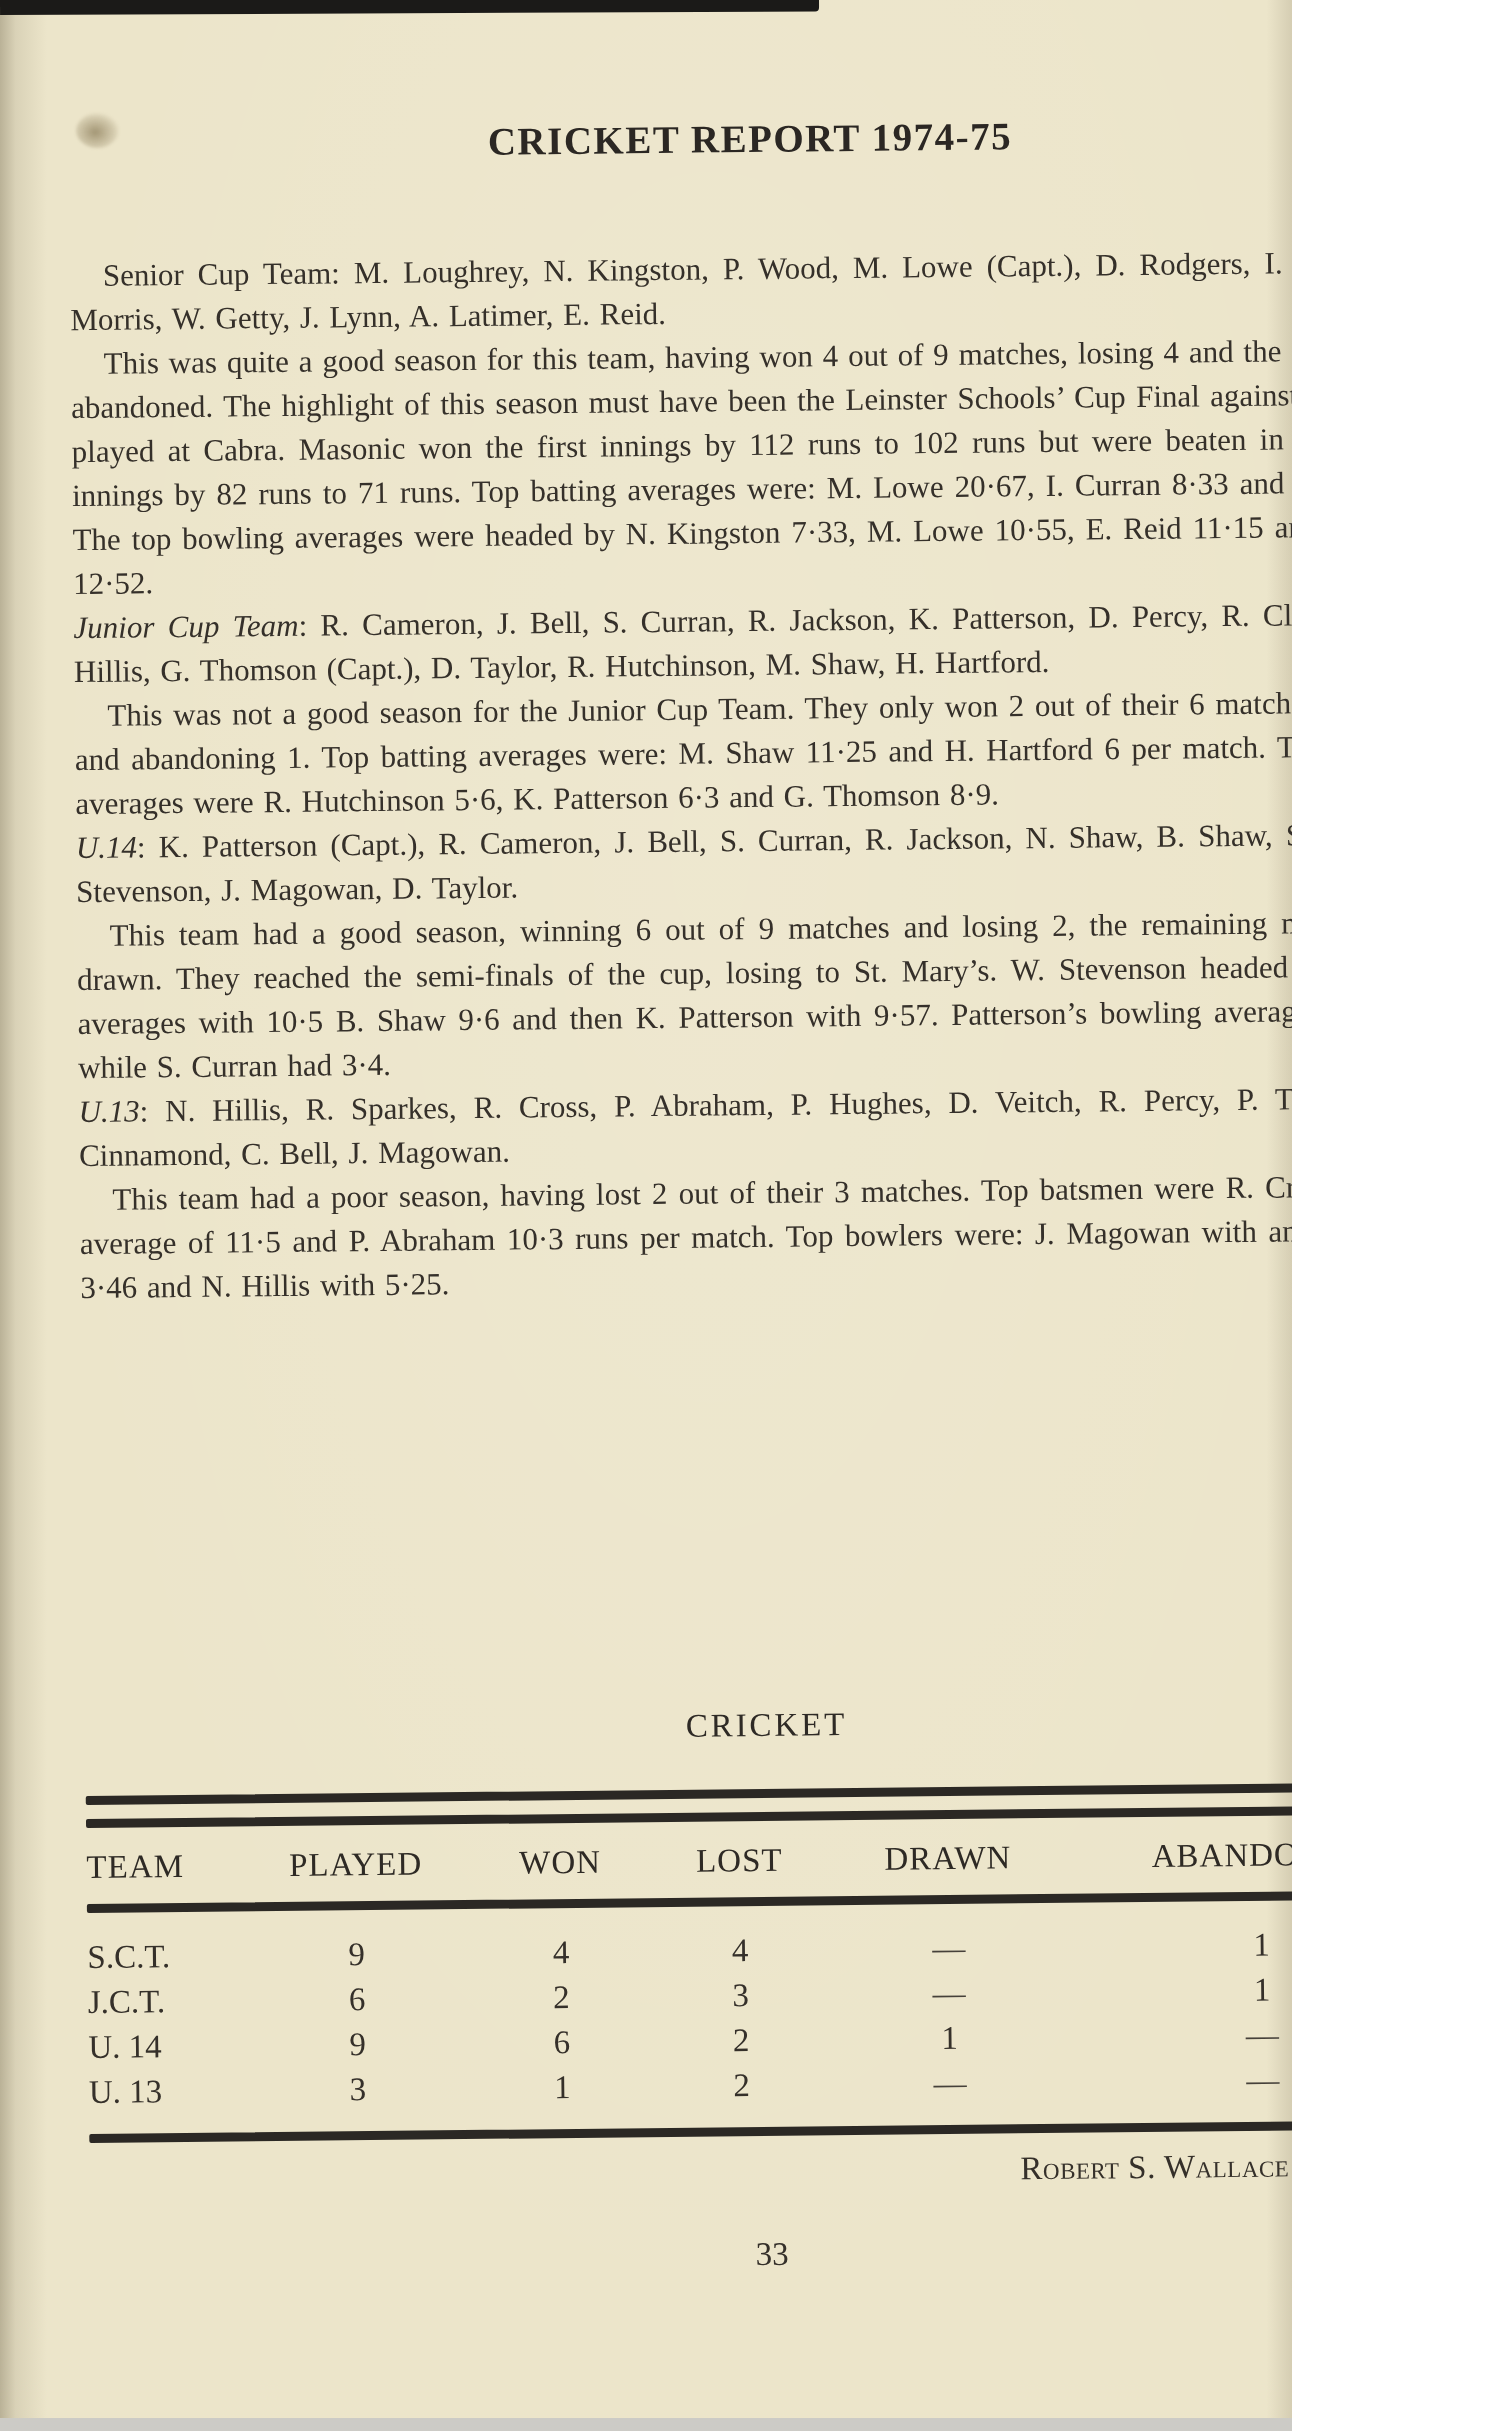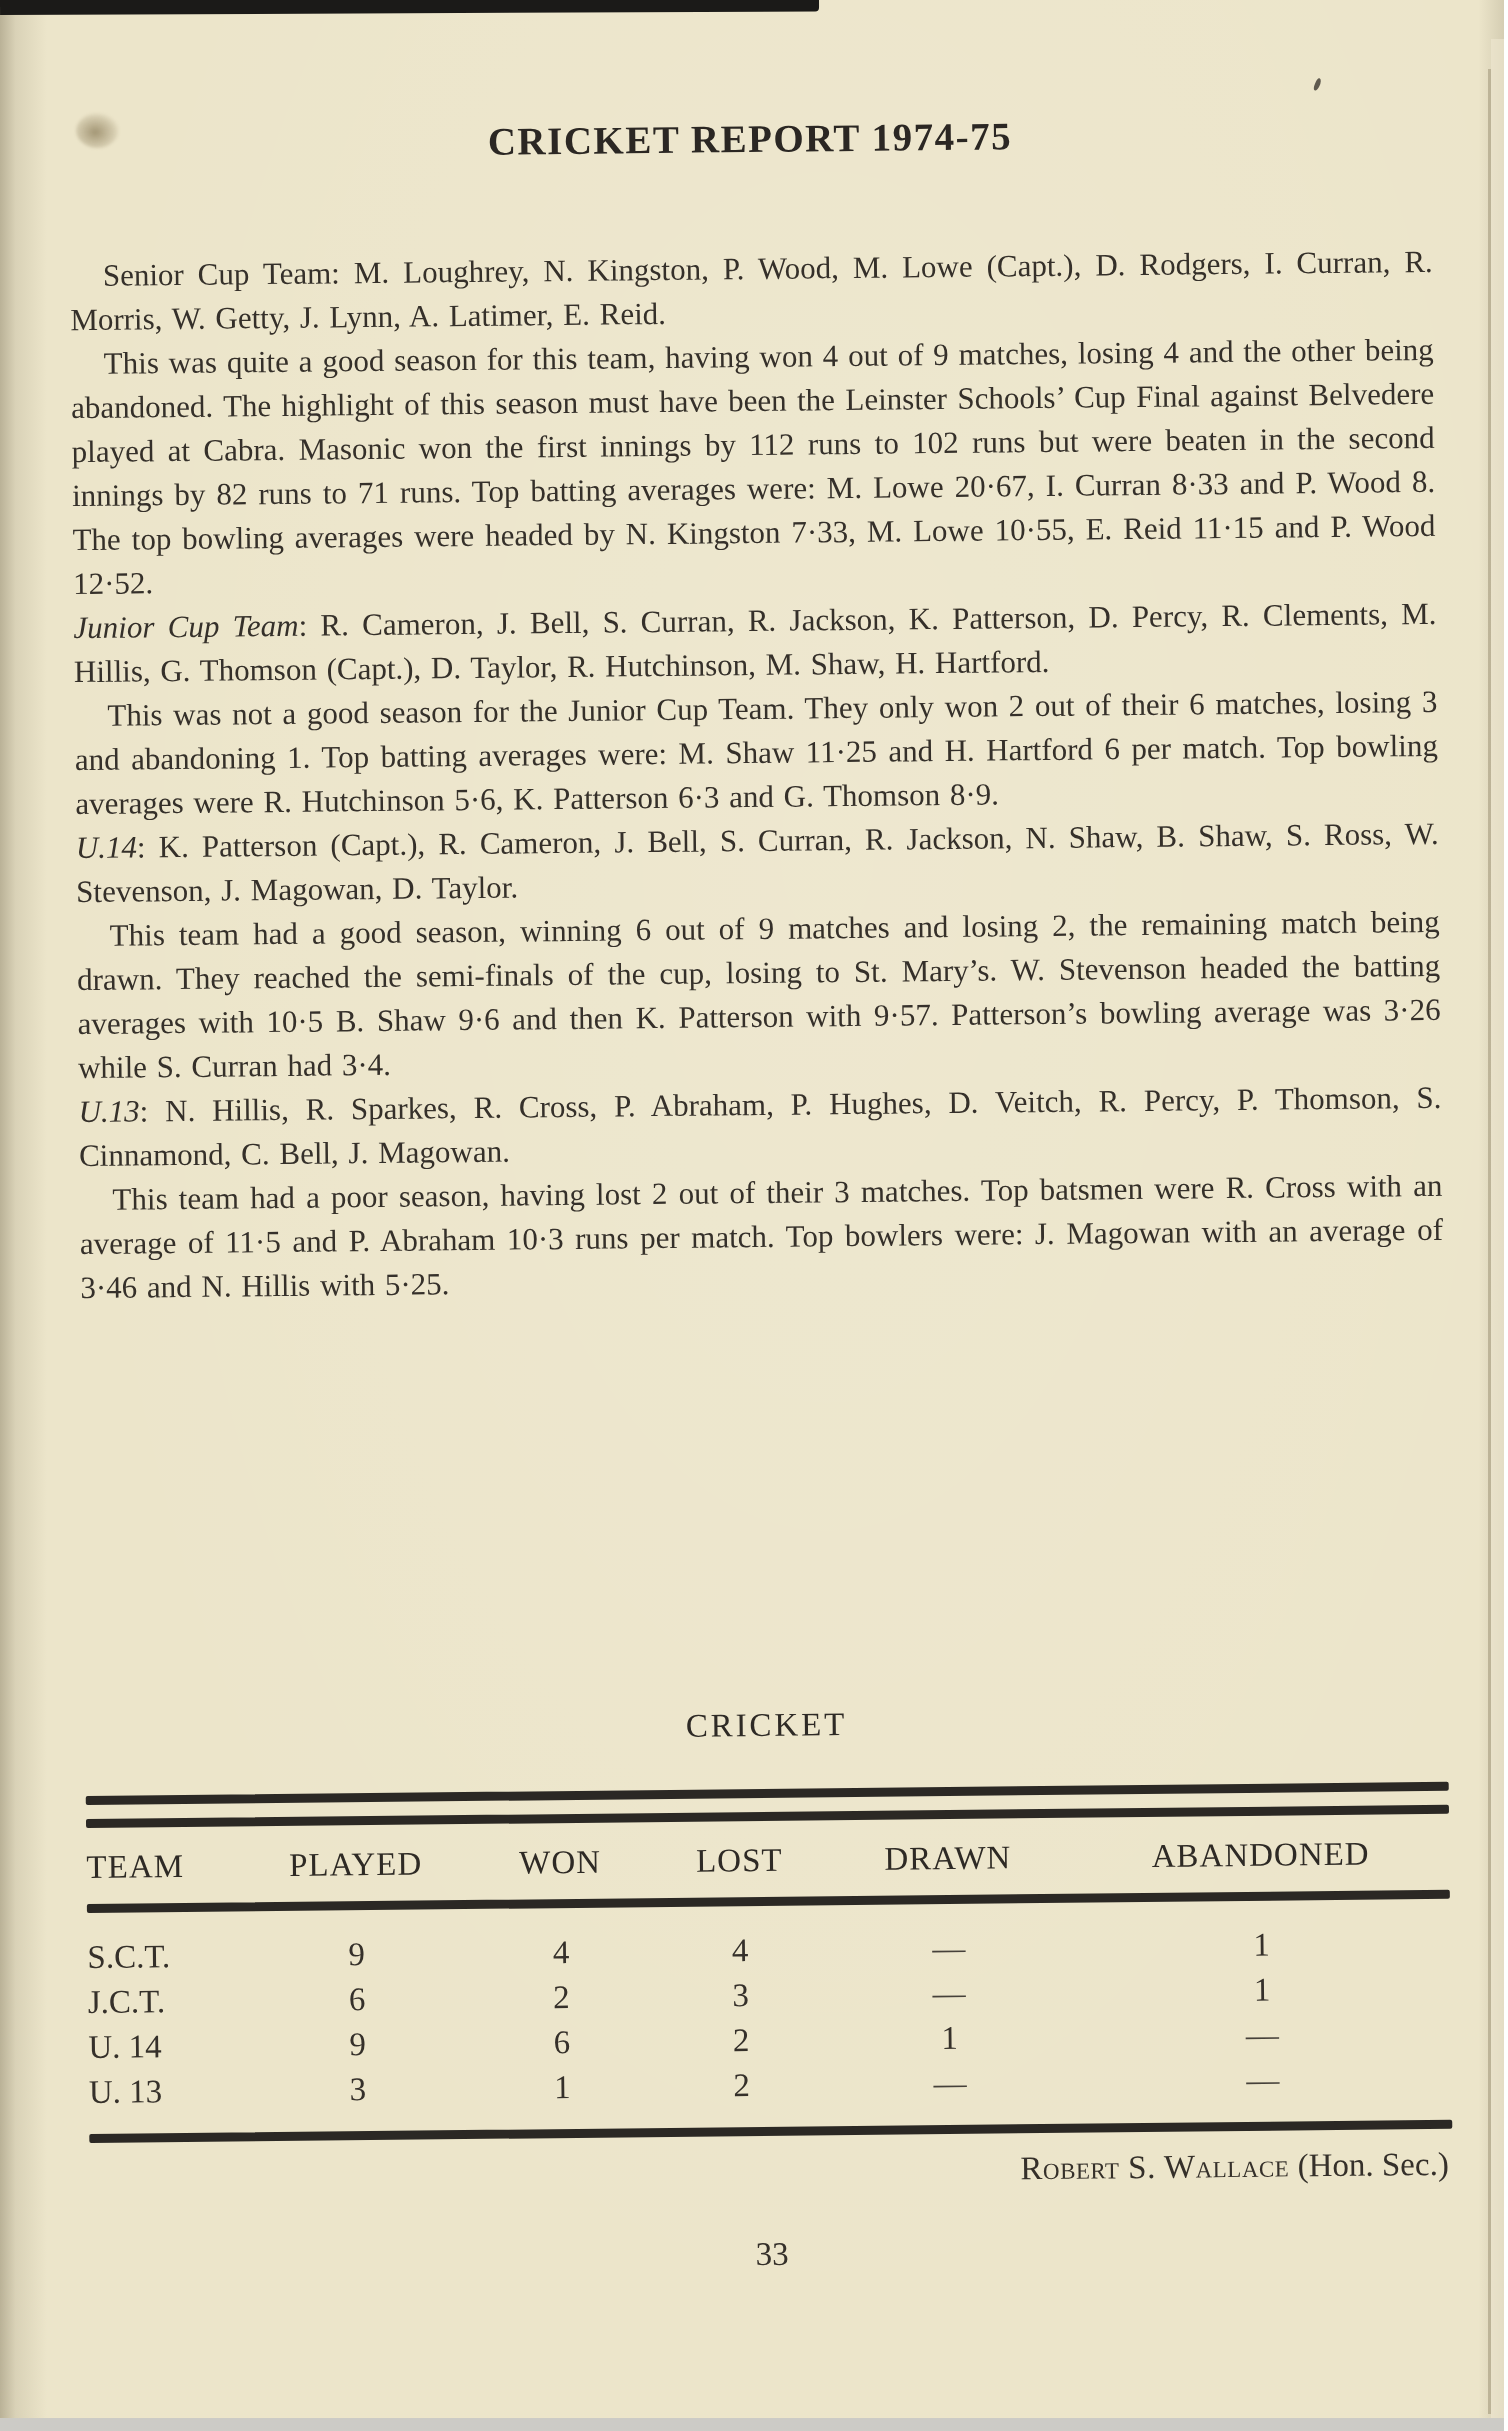--- a/index.html
+++ b/index.html
@@ -2,21 +2,21 @@
 <html style="--paper: #ece5ca; --ink: #35302a;"><head>
 <meta charset="utf-8">
 <style>
   :root{
     --paper:#ece5ca;
     --ink:#35302a;
   }
   html,body{margin:0;padding:0;}
   body{width:1508px;height:2432px;overflow:hidden;
        font-family:"Liberation Serif","DejaVu Serif",serif;}
-  .page{position:relative;width:1504px;height:2432px;overflow:hidden;
+  .page{position:relative;width:1292px;height:2432px;overflow:hidden;
     background:
       radial-gradient(ellipse at 55% 35%, rgba(255,255,255,0.10), transparent 70%),
       linear-gradient(90deg, rgba(104,94,68,0.38) 0px, rgba(104,94,68,0.14) 15.7px, rgba(104,94,68,0.0) 47px),
       linear-gradient(270deg, rgba(120,110,85,0.20) 0px, rgba(120,110,85,0.0) 25.5px),
       var(--paper);
   }
   
   .edge-top{position:absolute;top:0;left:0;width:819px;height:14.7px;background:#1b1a18;
             transform:rotate(-0.25deg);transform-origin:left top;border-radius:0 2.9px 3.9px 0;}
   .edge-bottom{position:absolute;bottom:0;left:0;width:100%;height:13.7px;background:#cccbc6;}

